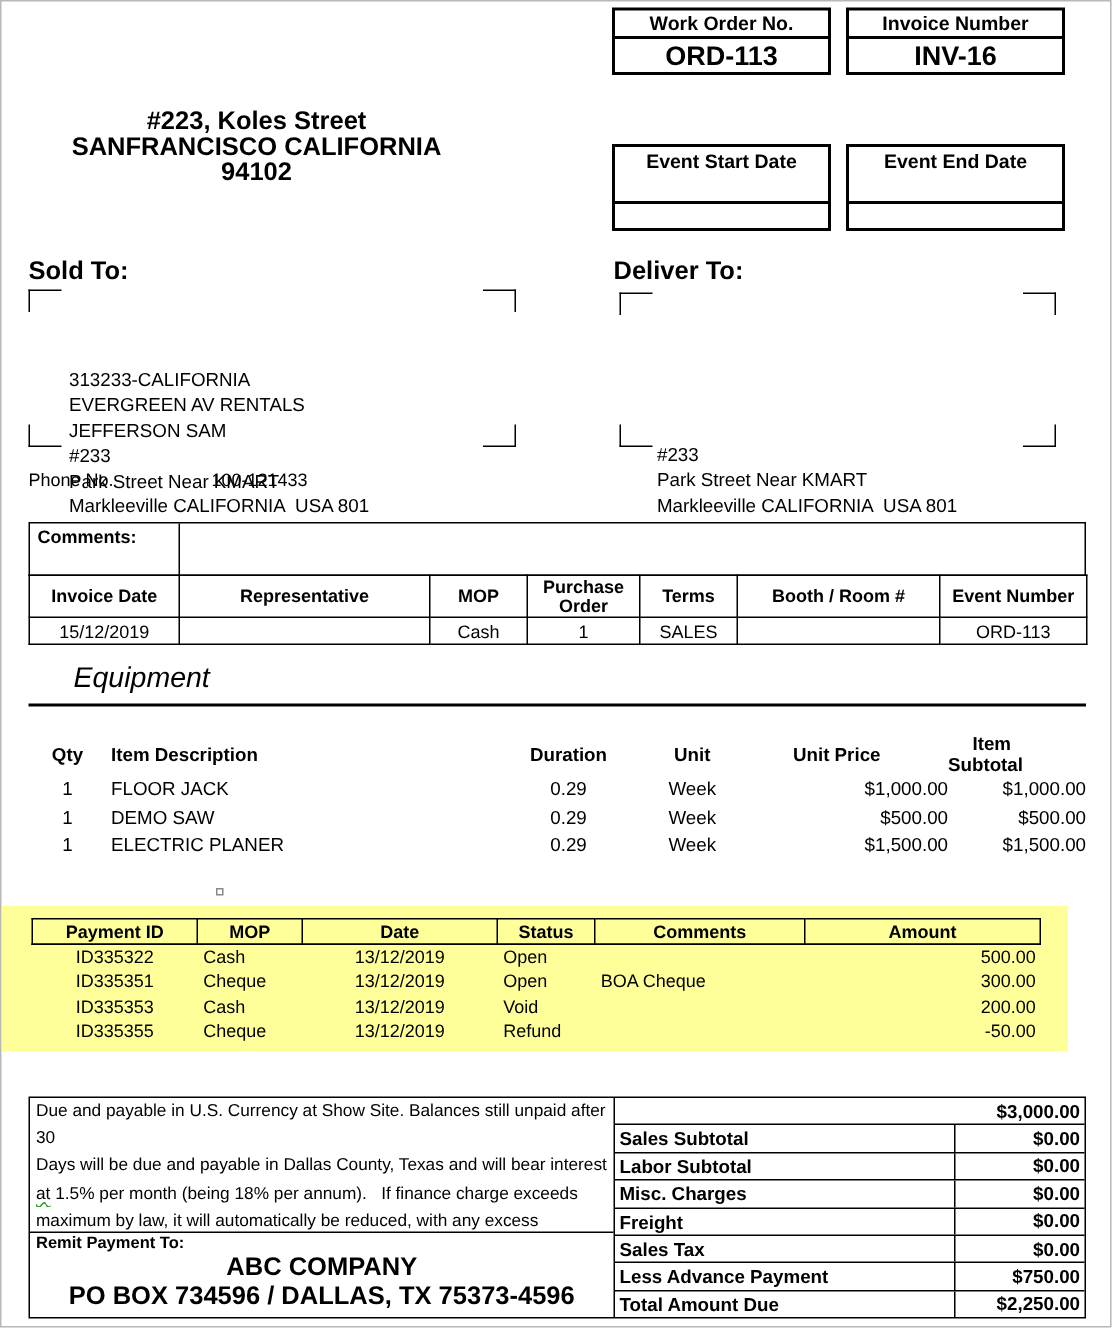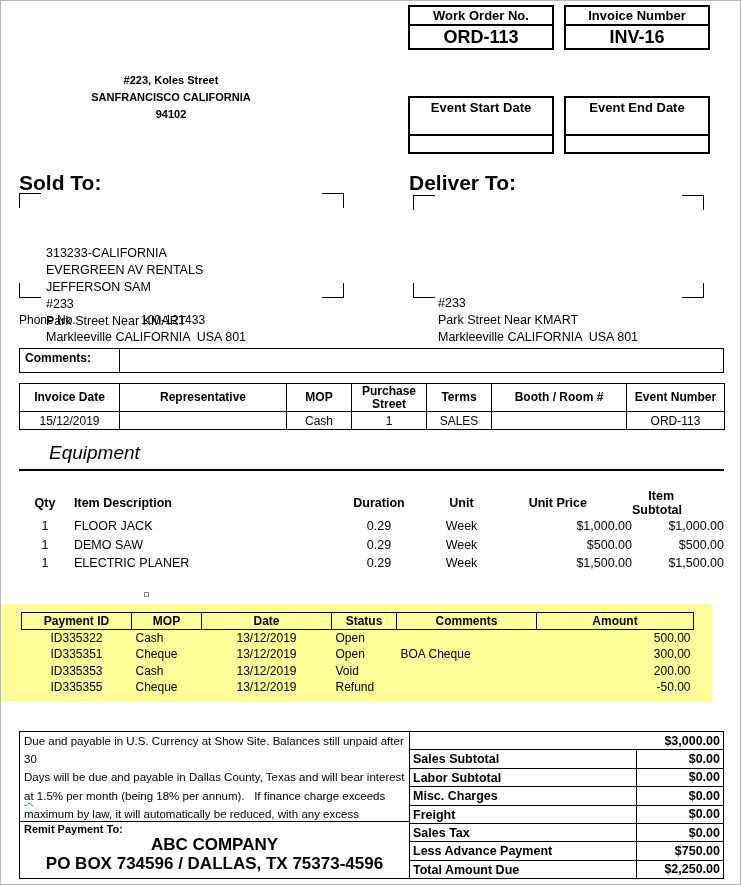--- a/index.html
+++ b/index.html
@@ -5,39 +5,39 @@
   * { margin:0; padding:0; box-sizing:border-box; }
   body { background:#f0f0f0; font-family:"Liberation Sans","DejaVu Sans",sans-serif; color:#000; }
   .page { position:relative; width:741px; height:885px; background:#fff; border:1px solid #b8b8b8; overflow:hidden; }
   .abs { position:absolute; }
 
   
   .top-box { border:2px solid #000; width:146px; }
   .top-box .lbl { height:19px; border-bottom:2px solid #000; font-weight:bold; font-size:13px; text-align:center; line-height:18px; }
   .top-box .val { height:22px; font-weight:bold; font-size:18px; text-align:center; line-height:22px; }
 
-  .company-addr { left:40px; top:71px; width:260px; text-align:center; font-weight:bold; font-size:11px; line-height:17px; }
+  .company-addr { left:40px; top:71px; width:260px; text-align:center; font-weight:bold; font-size:17px; line-height:17px; }
 
   .event-box { border:2px solid #000; width:146px; height:58px; }
   .event-box .elbl { height:38px; border-bottom:2px solid #000; font-weight:bold; font-size:13px; text-align:center; padding-top:2px; }
   .event-box .eval { height:16px; }
 
-  .section-label { font-weight:bold; font-size:21px; }
+  .section-label { font-weight:bold; font-size:17px; }
 
   .addr-lines { font-size:12.5px; line-height:16.8px; white-space:pre-wrap; }
 
   .bk { position:absolute; width:22px; height:15px; }
   .bk-tl { border-top:1px solid #000; border-left:1px solid #000; }
   .bk-tr { border-top:1px solid #000; border-right:1px solid #000; }
   .bk-bl { border-bottom:1px solid #000; border-left:1px solid #000; }
   .bk-br { border-bottom:1px solid #000; border-right:1px solid #000; }
 
   .plain-12 { font-size:12px; }
 
-  .comments-row { left:18px; top:347px; width:705px; height:25px; border:1px solid #000; display:flex; }
+  .comments-row { left:18px; top:347px; width:705px; height:36px; border:1px solid #000; display:flex; }
   .comments-label { width:100px; border-right:1px solid #000; font-weight:bold; font-size:12px; line-height:18px; padding-left:5px; }
   .comments-value { flex:1; }
 
   table { border-collapse:collapse; table-layout:fixed; }
   .order-table { left:18px; top:382px; width:705px; font-size:12px; }
   .order-table th { border:1px solid #000; font-weight:bold; text-align:center; vertical-align:middle; height:28px; line-height:13px; }
   .order-table td { border:1px solid #000; text-align:center; height:18px; }
 
   .equip-title { left:20px; top:441px; font-size:19px; font-weight:normal; font-style:italic;margin-left:28px; }
   .equip-rule { left:18px; top:468px; width:705px; height:2px; background:#000; }
@@ -140,21 +140,21 @@
       <col style="width:65px">
         <col style="width:135px">
         <col style="width:98px">
     </colgroup>
     <thead>
       <tr>
 
       <th>Invoice Date</th>
           <th>Representative</th>
           <th>MOP</th>
-          <th>Purchase Street</th>
+          <th>Purchase Order</th>
           <th>Terms</th>
           <th>Booth / Room #</th>
           <th>Event Number</th>
         </tr>
     </thead>
     <tbody>
       <tr>
 
       <td>15/12/2019</td>
           <td></td>

